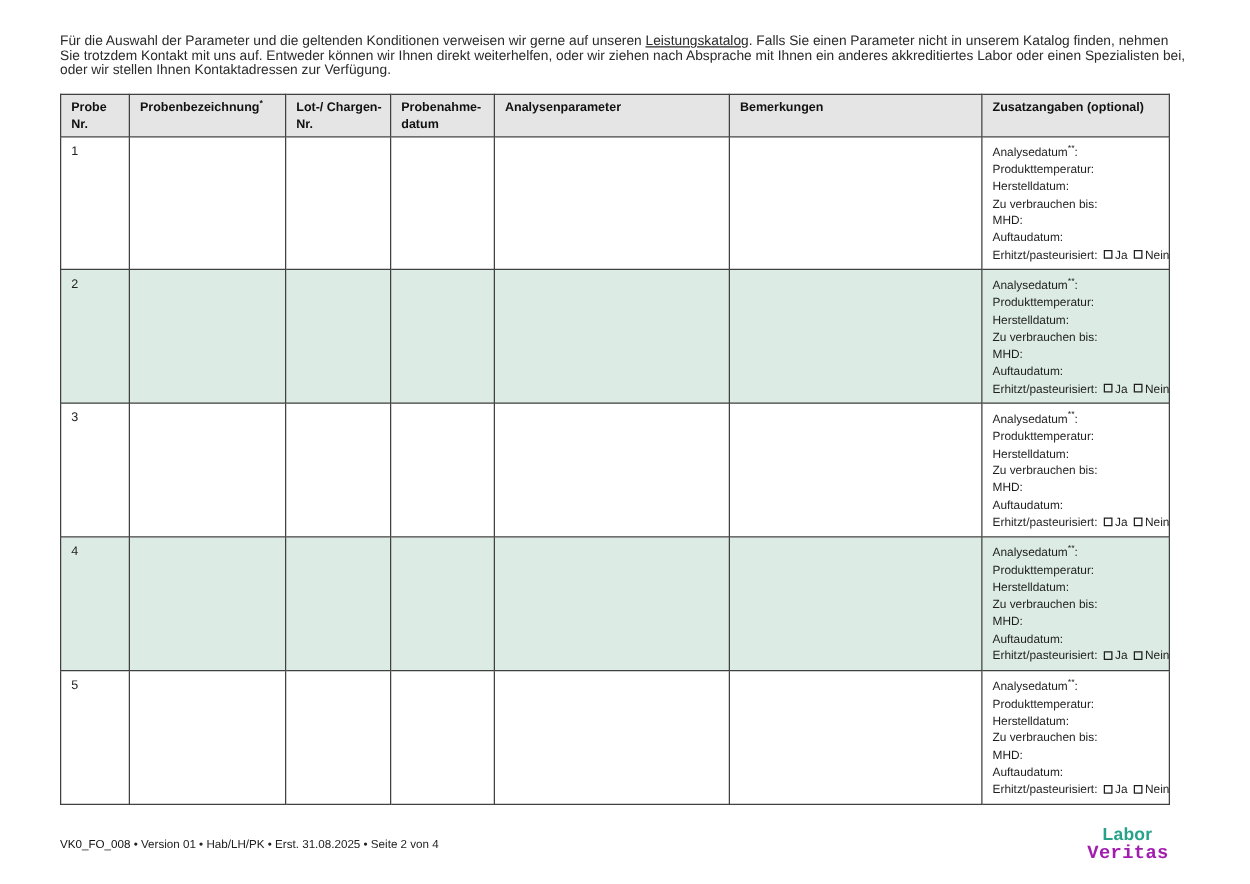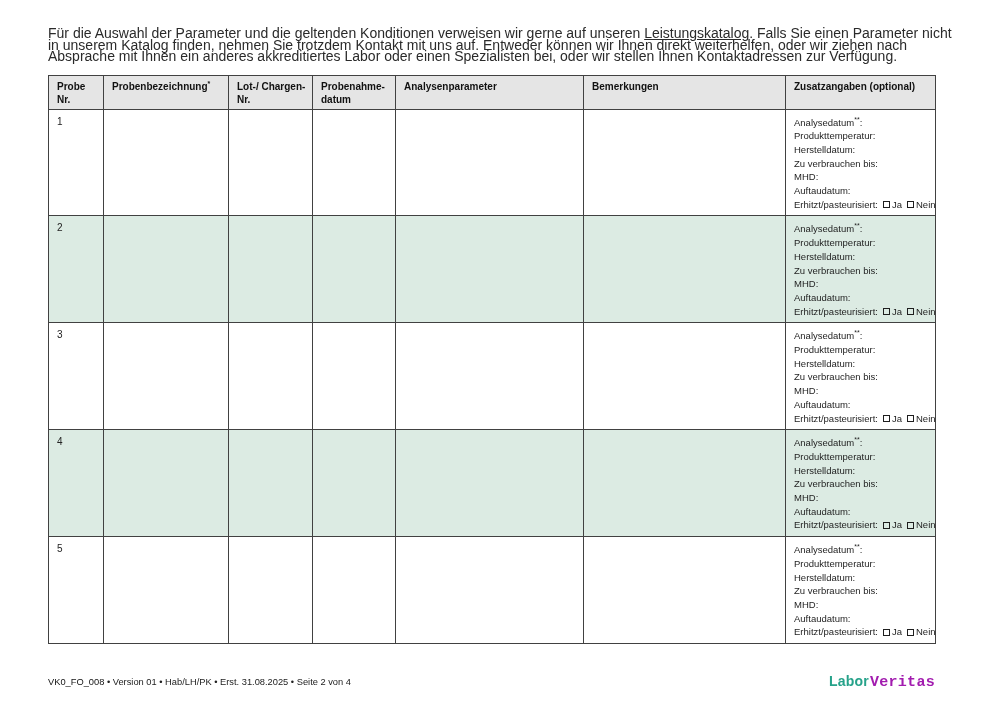--- a/index.html
+++ b/index.html
@@ -15,21 +15,21 @@
 
   .page-title {
     font-size: 15.5px;
     font-weight: bold;
     color: #111111;
     letter-spacing: 0.1px;
   }
 
   .intro {
     margin-top: 11px;
-    font-size: 14px;
+    font-size: 11px;
     line-height: 11.5px;
     color: #2a2a2a;
     width: 905px;
   }
   .intro a, .intro .link {
     color: inherit;
     text-decoration: underline;
     cursor: pointer;
   }
 
@@ -97,21 +97,22 @@
     bottom: 17px;
     display: flex;
     justify-content: space-between;
     align-items: center;
   }
   .footer-text { font-size: 9.3px; color: #222222; }
   .footer-text .doc-id { font-weight: normal; color: #111111; }
 
   .logo {
     display: flex;
-    align-items: flex-start;
+    flex-direction: column;
+    align-items: center;
     line-height: 1;
   }
   .logo .logo-labor {
     color: #26a28a;
     font-weight: bold;
     font-size: 14px;
     letter-spacing: 0.2px;
     margin-right: 1px;
   }
   .logo .logo-veritas {

